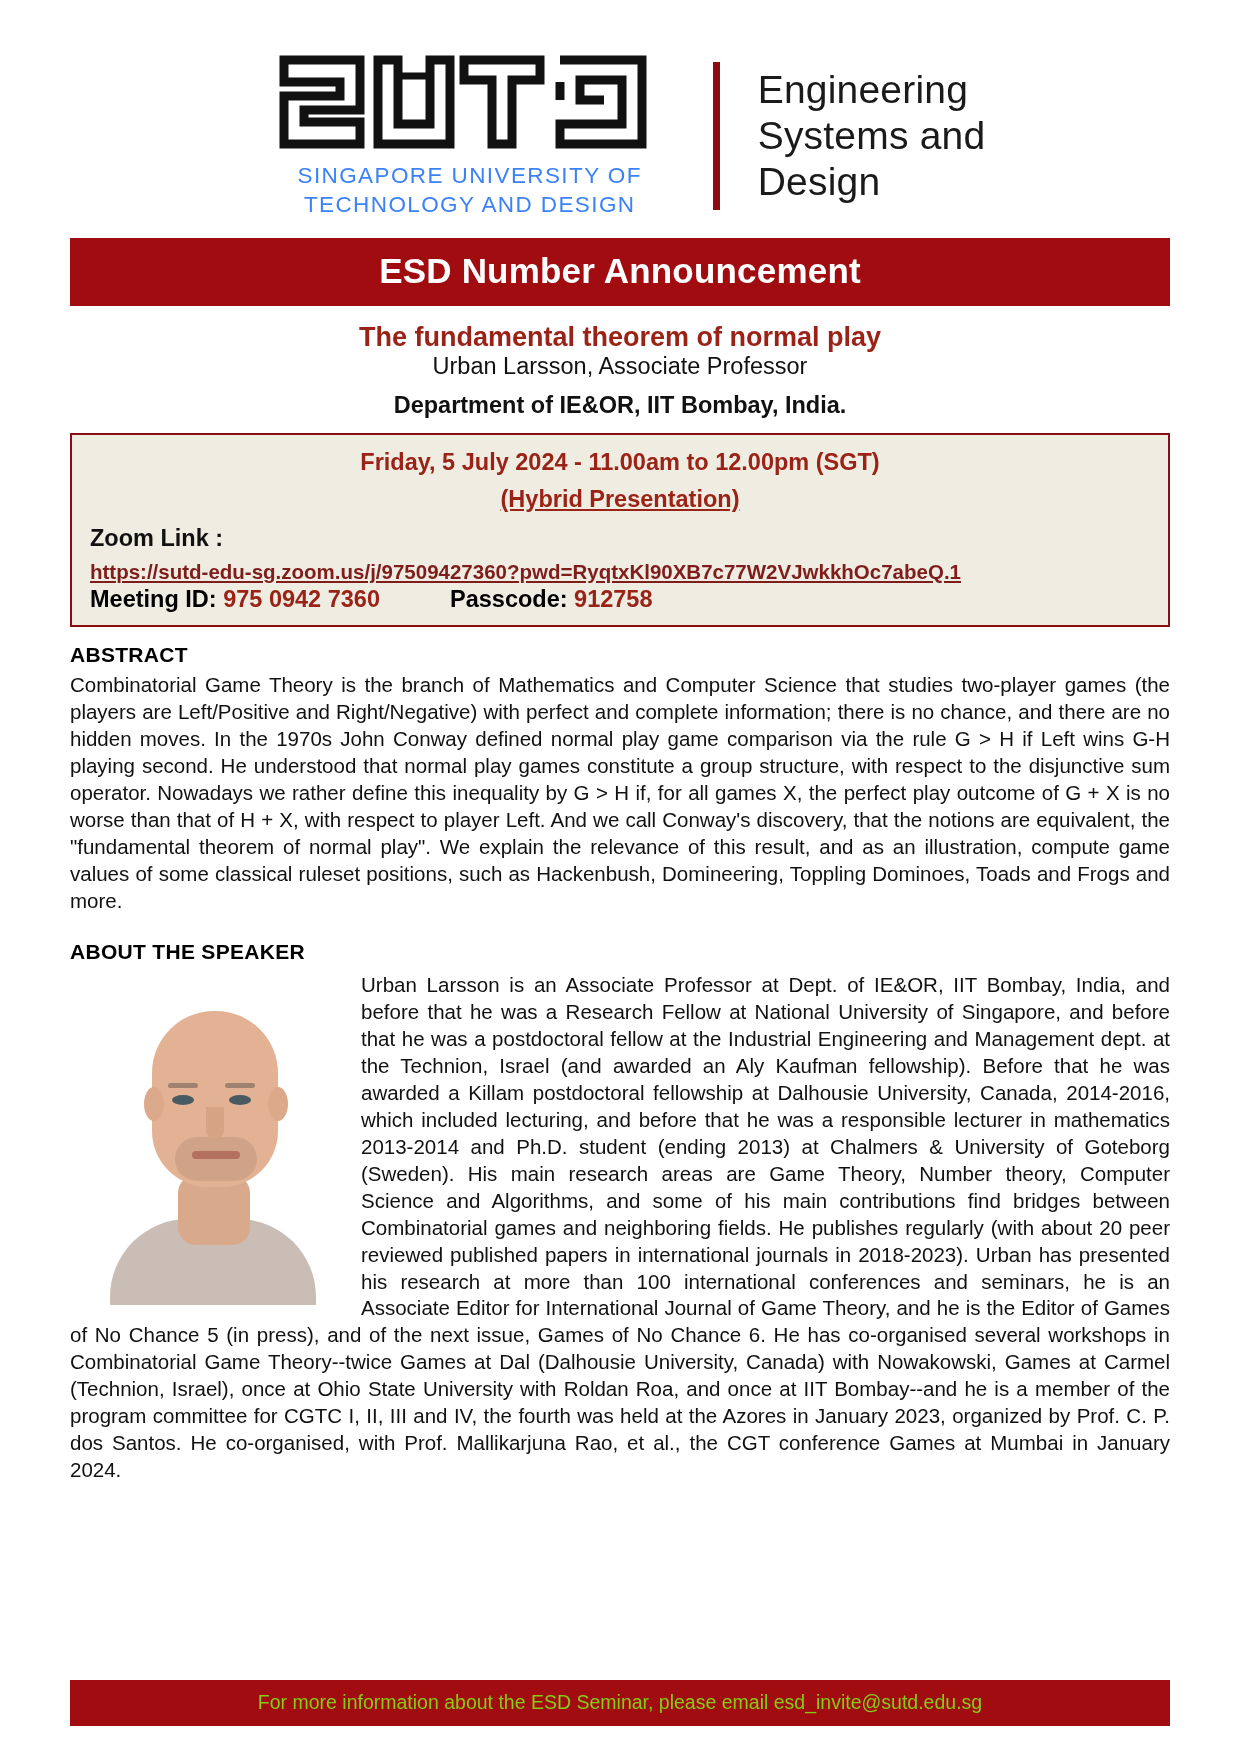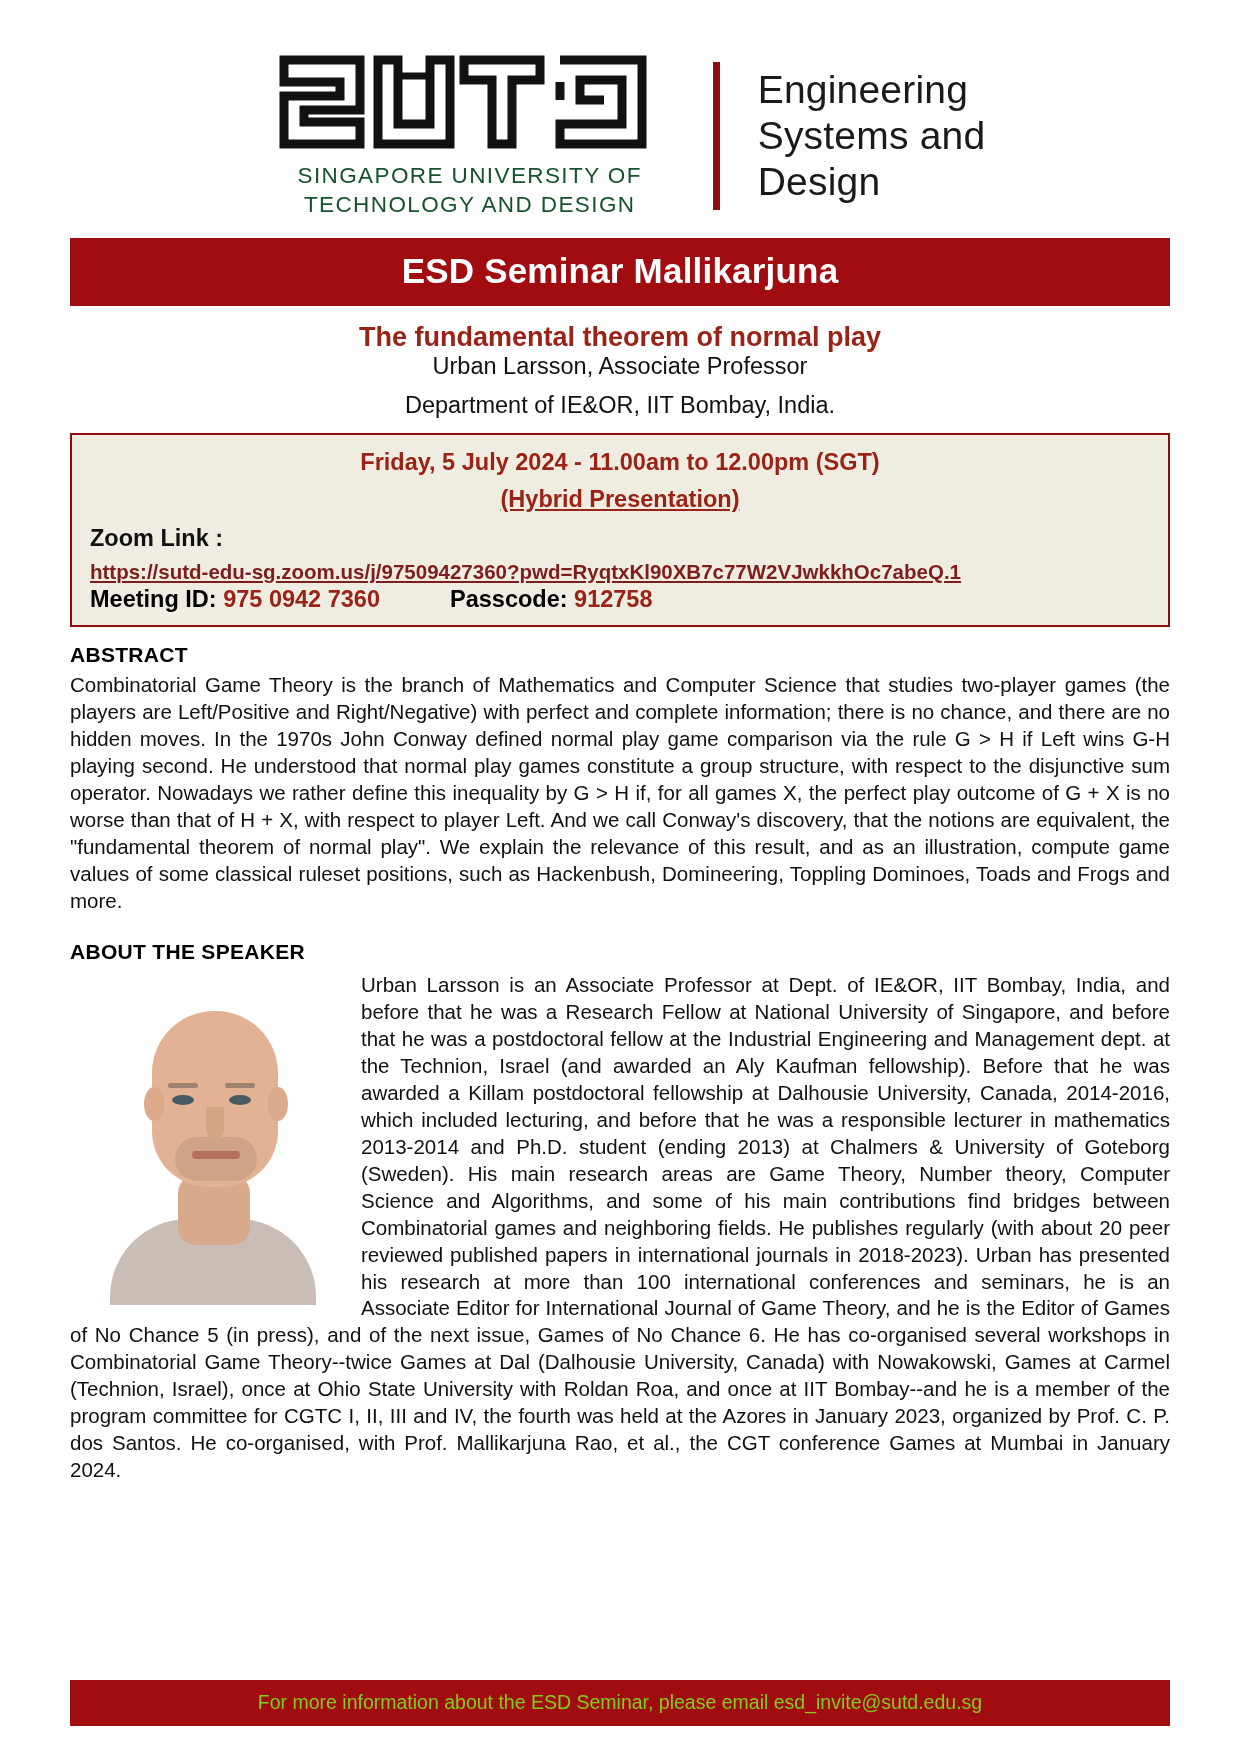--- a/index.html
+++ b/index.html
@@ -42,21 +42,21 @@
     height: 100px;
     position: relative;
   }
   .logo-mark svg { display:block; }
   .logo-words {
     margin-top: 10px;
     text-align: center;
     font-size: 22.5px;
     letter-spacing: 1.4px;
     line-height: 1.28;
-    color: #14532d;
+    color: #3b82f6;
   }
   .divider-bar {
     width: 7px;
     height: 148px;
     background: #8b0d12;
     margin: 0 38px 0 28px;
   }
   .dept-name {
     font-size: 39px;
     line-height: 1.18;
@@ -86,21 +86,21 @@
   }
   .speaker-line {
     text-align: center;
     font-size: 23.5px;
     font-weight: normal;
     color: #111;
   }
   .speaker-dept {
     text-align: center;
     font-size: 23.5px;
-    font-weight: normal;
+    font-weight: bold;
     margin-top: 12px;
     color: #111;
   }
 
   
   .details-box {
     margin: 14px 70px 0 70px;
     border: 2px solid #8b0d12;
     background: #efece1;
     padding: 10px 18px 12px 18px;
@@ -312,21 +312,21 @@
       </div>
     </div>
 
     <div class="divider-bar"></div>
 
     <div class="dept-name" style="white-space: pre-line;">Engineering
 Systems and
 Design</div>
   </div>
 
-  <div class="title-bar">ESD Seminar Mallikarjuna</div>
+  <div class="title-bar">ESD Number Announcement</div>
 
   <div class="talk-title">The fundamental theorem of normal play</div>
   <div class="speaker-line">Urban Larsson, Associate Professor</div>
   <div class="speaker-dept">Department of IE&amp;OR, IIT Bombay, India.</div>
 
   <div class="details-box">
     <div class="details-when">Friday, 5 July 2024 - 11.00am to 12.00pm (SGT)</div>
     <div class="details-mode">(Hybrid Presentation)</div>
     <div class="details-row">Zoom Link :</div>
     <a class="zoom-link" href="#">https://sutd-edu-sg.zoom.us/j/97509427360?pwd=RyqtxKl90XB7c77W2VJwkkhOc7abeQ.1</a>

